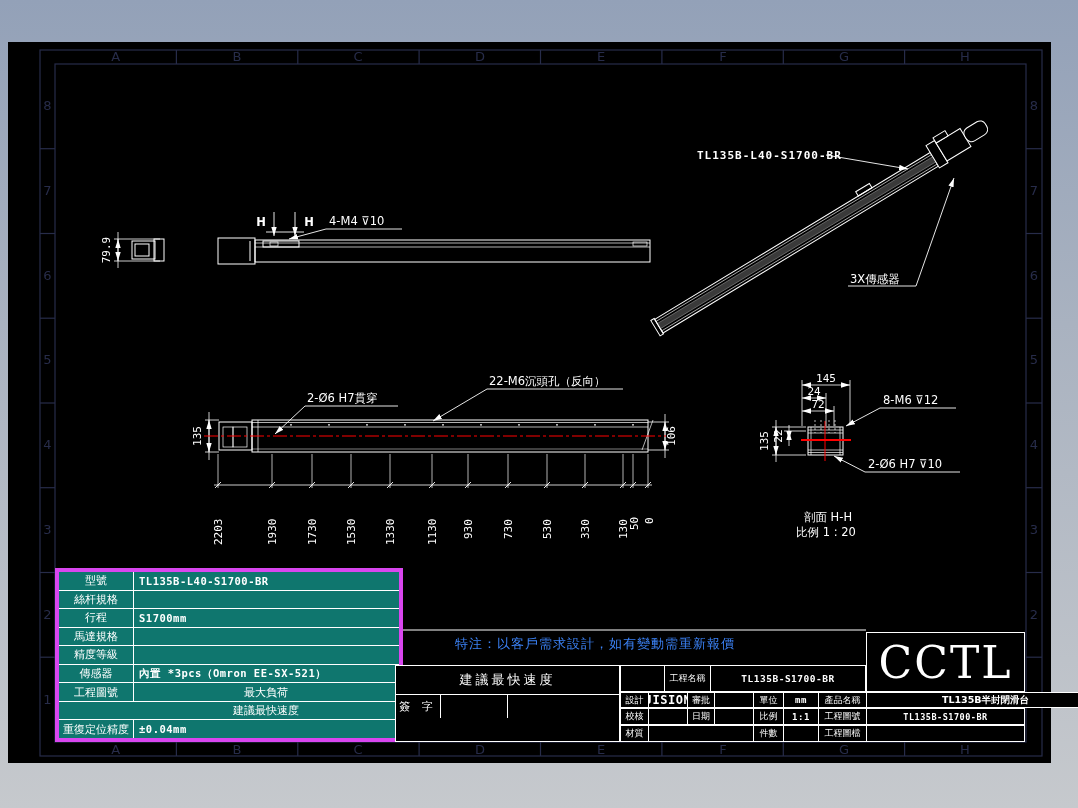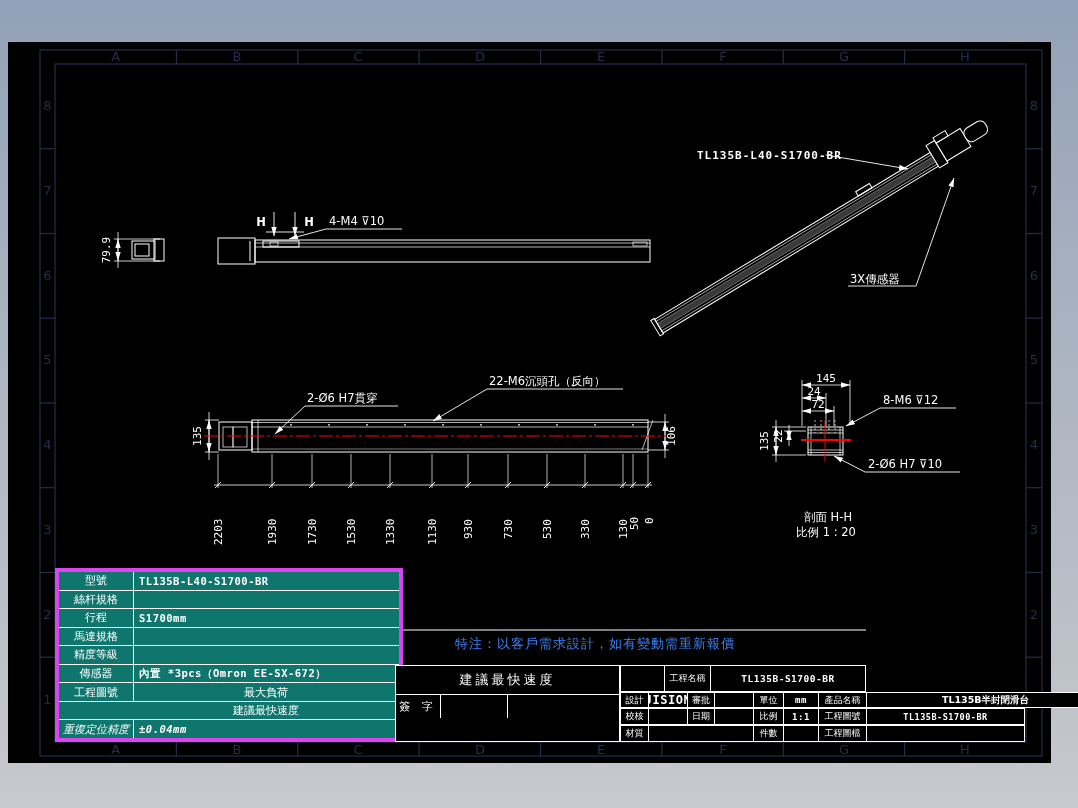--- a/index.html
+++ b/index.html
@@ -14,21 +14,21 @@
   .cadtxt{font-family:"DejaVu Sans",sans-serif;font-size:11.5px;fill:#fff;}
   .frametxt{font-family:"DejaVu Sans",sans-serif;font-size:13px;fill:#272c4a;}
 
   
   .spec{position:absolute;left:47px;top:526px;width:348px;height:174px;border:4px solid #d946ef;
         box-sizing:border-box;display:grid;grid-template-columns:75px 1fr;background:#0f766e;}
   .spec .lc{border-right:1px solid #fff;border-bottom:1px solid #fff;display:flex;align-items:center;
         justify-content:center;font-size:11px;color:#fff;}
   .spec .vc{border-bottom:1px solid #fff;display:flex;align-items:center;padding-left:5px;
         font-family:"DejaVu Sans Mono",monospace;font-weight:bold;font-size:10.5px;color:#fff;letter-spacing:.5px;}
-  .spec .lc:nth-last-child(2),.spec .vc:last-child{border-bottom:none;font-style:italic;}
+  .spec .lc:nth-last-child(2),.spec .vc:last-child{border-bottom:none;}
 
   .note-text{position:absolute;left:411px;top:593px;color:#3b82f6;font-size:13px;letter-spacing:1px;margin-left:36px;}
 
   
   .sign-box{position:absolute;left:387px;top:623px;width:225px;height:77px;border:1px solid #fff;
         box-sizing:border-box;background:#000;color:#fff;}
   .sign-title{height:29px;border-bottom:1px solid #fff;display:flex;align-items:center;justify-content:center;
         font-size:13px;letter-spacing:3px;box-sizing:border-box;}
   .sign-row{height:23px;display:flex;box-sizing:border-box;border-bottom:1px solid #fff;}
   .sign-row:last-child{border-bottom:none;height:23px;}
@@ -342,21 +342,21 @@
   <div class="vc">TL135B-L40-S1700-BR</div>
   <div class="lc">絲杆規格</div>
   <div class="vc"></div>
   <div class="lc">行程</div>
   <div class="vc">S1700mm</div>
   <div class="lc">馬達規格</div>
   <div class="vc"></div>
   <div class="lc">精度等級</div>
   <div class="vc"></div>
   <div class="lc">傳感器</div>
-  <div class="vc">內置 *3pcs（Omron EE-SX-672）</div>
+  <div class="vc">內置 *3pcs（Omron EE-SX-521）</div>
   <div class="lc">工程圖號</div>
   <div class="lc">最大負荷</div>
   <div class="vc"></div>
   <div class="lc">建議最快速度</div>
   <div class="lc">重復定位精度</div>
   <div class="vc">±0.04mm</div>
 </div>
 
 <div class="note-text">特注：以客戶需求設計，如有變動需重新報價</div>
 
@@ -396,14 +396,15 @@
 </div>
 <div class="tb-row" style="left:612px;top:683px;width:405px;height:17px">
   <div class="cell" style="width:28px">材質</div>
   <div class="cell" style="width:105px"></div>
   <div class="cell" style="width:30px">件數</div>
   <div class="cell" style="width:35px"></div>
   <div class="cell" style="width:48px">工程圖檔</div>
   <div class="cell" style="flex:1"></div>
 </div>
 
+<div class="cctl-box">CCTL</div>
 
 </div>
 
 </body></html>

